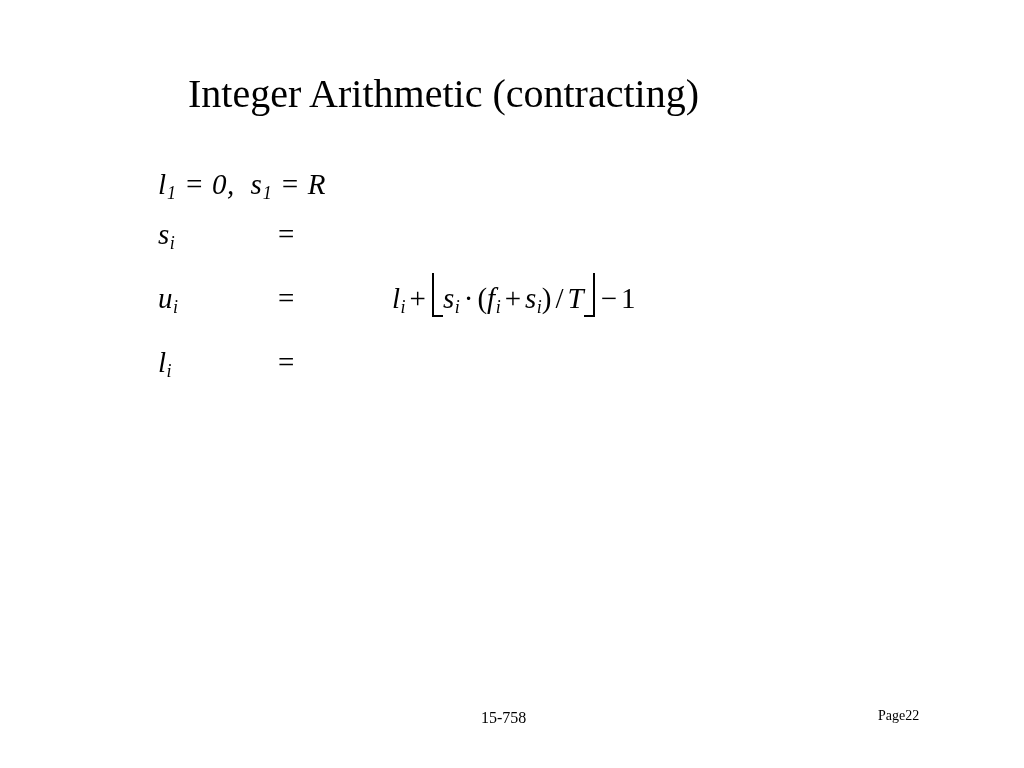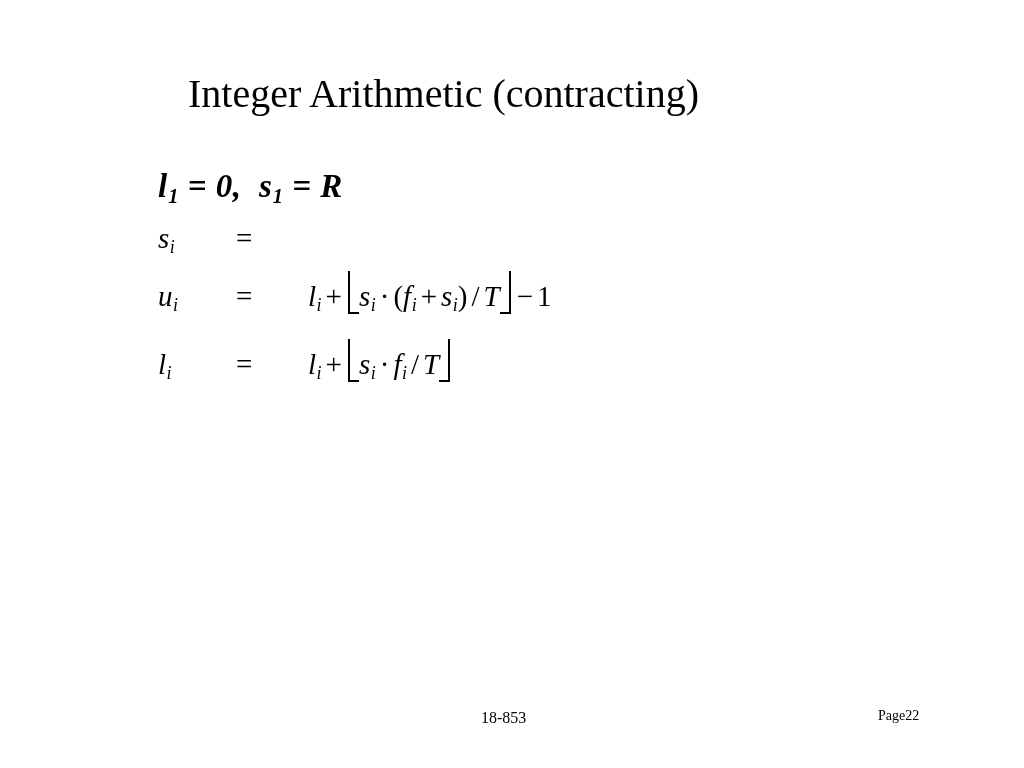--- a/index.html
+++ b/index.html
@@ -29,35 +29,36 @@
     font-family: "Liberation Serif", serif;
     letter-spacing: 0px;
     white-space: nowrap;
   }
   .body-block {
     position: absolute;
     top: 168px;
     left: 158px;
   }
   .init-line {
-    font-weight: bold;
+    font-weight: normal;
     font-style: italic;
-    font-size: 33px;
+    font-size: 29px;
     letter-spacing: 0.5px;
     margin-bottom: 14px;
     white-space: nowrap;
   }
   
   .eqrow {
     display: flex;
     align-items: baseline;
     font-size: 29px;
     font-style: italic;
     white-space: nowrap;
     margin-bottom: 12px;
+    gap: 42px;
   }
   .eqrow .lhs {
     width: 78px;
     flex: none;
   }
   .eqrow .eqsign {
     width: 72px;
     flex: none;
     font-style: normal;
   }
@@ -79,21 +80,21 @@
     padding: 0 4px;
   }
   .num {
     font-style: normal;
   }
   
   .floor {
     display: inline-block;
     position: relative;
     padding: 0 11px;
-    margin: 10px 2px;
+    margin: 16px 2px;
   }
   .floor::before,
   .floor::after {
     content: "";
     position: absolute;
     top: -0.30em;
     height: 1.42em;
     width: 9px;
     border-bottom: 2px solid #000;
   }
@@ -151,23 +152,20 @@
       <span class="rhs">
         <span class="v">l</span><sub class="sb">i</sub><span class="op">+</span><span class="floor"><span class="v">s</span><sub class="sb">i</sub><span class="op">·</span><span class="paren">(</span><span class="v">f</span><sub class="sb">i</sub><span class="op">+</span><span class="v">s</span><sub class="sb">i</sub><span class="paren">)</span><span class="op">/</span><span class="v">T</span></span><span class="op">−</span><span class="num">1</span>
       </span>
     </div>
 
     <div class="eqrow">
       <span class="lhs">
         <span class="v">l</span><sub class="sb">i</sub>
       </span>
       <span class="eqsign">=</span>
-      <span class="rhs">
-        <span class="v">l</span><sub class="sb">i</sub><span class="op">+</span><span class="floor"><span class="v">s</span><sub class="sb">i</sub><span class="op">·</span><span class="v">f</span><sub class="sb">i</sub><span class="op">/</span><span class="v">T</span></span>
-      </span>
     </div>
 
   </div>
 
-  <div class="footer-left">18-853</div>
+  <div class="footer-left">15-758</div>
   <div class="footer-right">Page22</div>
 
 </div>
 
 </body></html>

